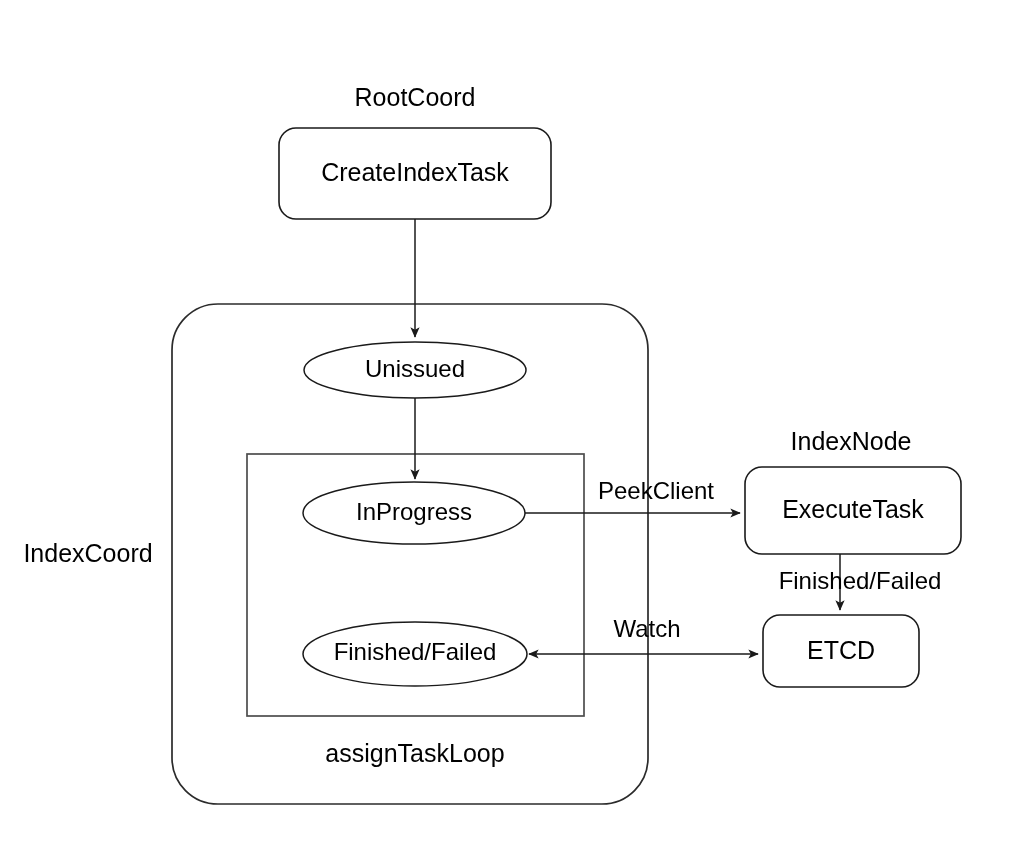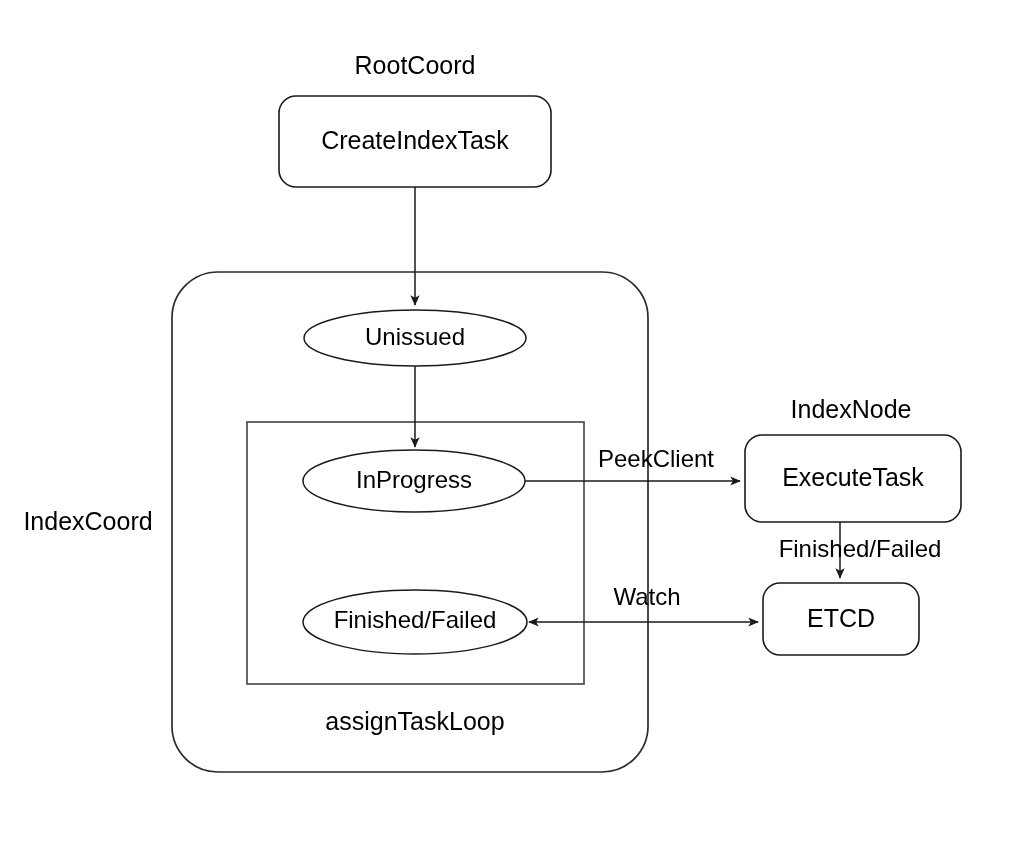--- a/index.html
+++ b/index.html
@@ -11,20 +11,21 @@
     width: 1014px;
     height: 848px;
     font-family: "Liberation Sans", sans-serif;
     overflow: hidden;
   }
   #diagram-root {
     position: relative;
     width: 1014px;
     height: 598px;
     background: #ffffff;
+    margin-top: 32px;
   }
   svg#flow {
     display: block;
     width: 1014px;
     height: 848px;
   }
   .node-shape {
     fill: #ffffff;
     stroke: #1a1a1a;
     stroke-width: 1.6;

